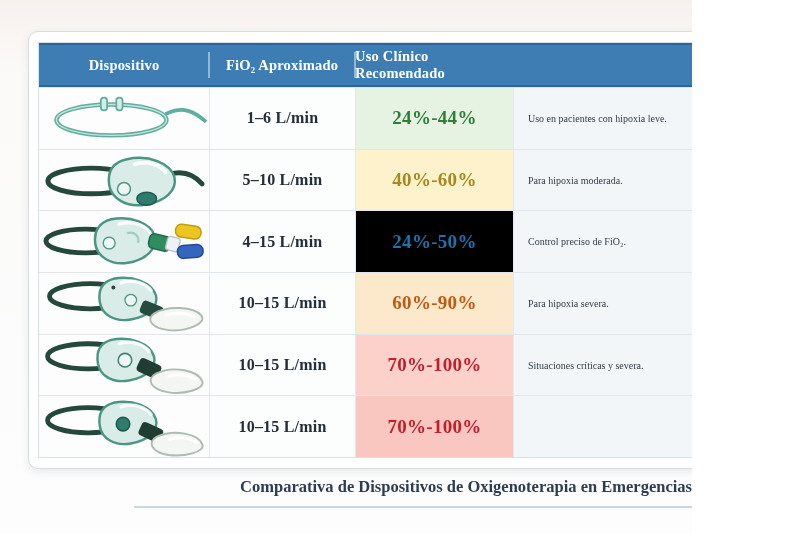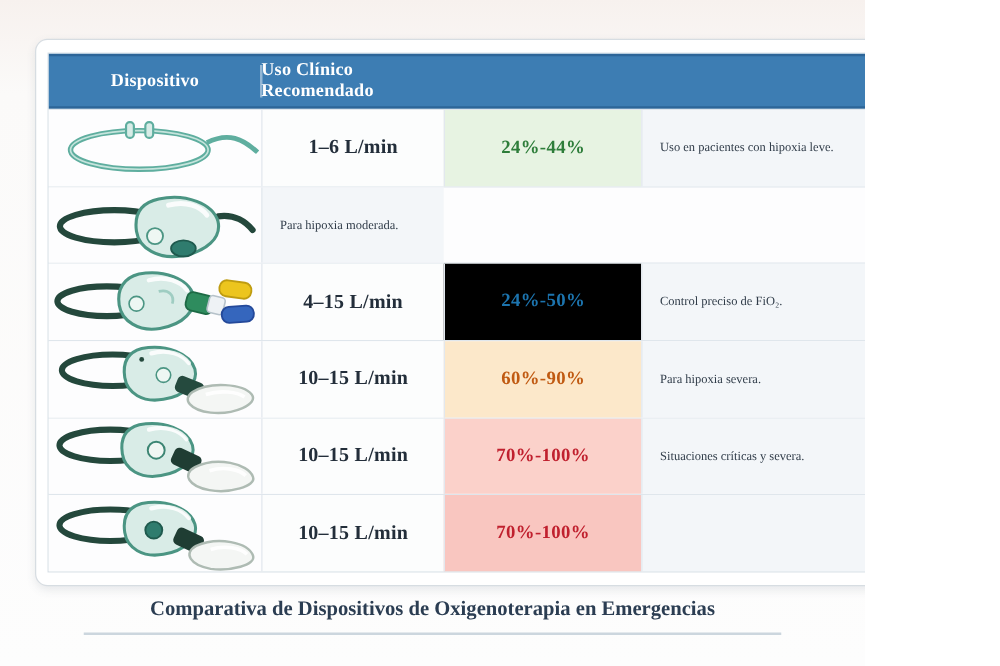--- a/index.html
+++ b/index.html
@@ -28,35 +28,36 @@
   .th + .th::before{
     content:"";position:absolute;left:-1px;top:9px;bottom:9px;width:2px;
     background:rgba(255,255,255,.45);
   }
   .body-row{flex:1;border-top:1px solid #dfe6ec;}
   .td{display:flex;align-items:center;position:relative;min-width:0;}
   .td + .td{border-left:1px solid #e2e8ee;}
   .cell-device{justify-content:center;background:#fdfdfe;overflow:visible;}
   .cell-device svg{display:block;overflow:visible;}
   .cell-flow{justify-content:center;background:#fcfdfd;font-weight:bold;font-size:16px;color:#232e3a;letter-spacing:.2px;}
-  .cell-fio2{justify-content:center;font-weight:bold;font-size:15px;letter-spacing:.3px;}
+  .cell-fio2{justify-content:center;font-weight:bold;font-size:19px;letter-spacing:.3px;}
   .cell-use{padding-left:14px;padding-right:6px;background:#f3f6f9;font-size:10px;color:#303c49;}
-  .footer{position:absolute;left:0;right:0;top:477px;text-align:center;}
+  .footer{position:absolute;left:0;right:0;top:477px;text-align:right;}
   .footer-line{display:inline-block;width:558px;padding-bottom:9px;border-bottom:2px solid #ccd6de;}
   .footer-text{font-weight:bold;font-size:16.5px;color:#2b3d52;}
 </style>
 </head>
 <body>
 
 <div class="stage">
   <div class="card">
     <div class="table">
 
       <div class="row header-row" style="background-color: rgb(61, 125, 179);">
         <div class="th">Dispositivo</div>
+        <div class="th">FiO₂ Aproximado</div>
         <div class="th">Uso Clínico Recomendado</div>
       </div>
 
       <div class="row body-row">
         <div class="td cell-device">
           <span>
             <svg width="168" height="56" viewBox="0 0 170 58">
               <ellipse cx="72" cy="31" rx="57" ry="16" fill="none" stroke="#5fae9f" stroke-width="4.5"></ellipse>
               <ellipse cx="72" cy="31" rx="57" ry="16" fill="none" stroke="#c5e4dc" stroke-width="1.4"></ellipse>
               <rect x="61" y="8" width="6.5" height="13" rx="3" fill="#d8ece7" stroke="#5fae9f" stroke-width="1.8"></rect>
@@ -76,20 +77,22 @@
             <svg width="168" height="58" viewBox="0 0 170 58">
               <ellipse cx="52" cy="30" rx="44" ry="13" fill="none" stroke="#24483c" stroke-width="5"></ellipse>
               <path d="M136 22 C 150 20 158 26 164 33" fill="none" stroke="#24483c" stroke-width="5" stroke-linecap="round"></path>
               <path d="M88 8 C 110 3 132 12 136 26 C 139 39 127 51 106 54 C 88 57 72 48 70 34 C 68 20 74 11 88 8 Z" fill="#d9ece7" stroke="#4b9583" stroke-width="2.5"></path>
               <path d="M96 13 C 110 9 122 14 127 21" fill="none" stroke="#ffffff" stroke-width="4" stroke-linecap="round" opacity=".85"></path>
               <ellipse cx="108" cy="48" rx="10" ry="6.5" fill="#2f7c6e" stroke="#1f5a4e" stroke-width="1.5"></ellipse>
               <circle cx="85" cy="38" r="6.5" fill="#eef7f3" stroke="#4b9583" stroke-width="1.5"></circle>
             </svg>
           </span>
         </div>
+        <div class="td cell-flow">5–10 L/min</div>
+        <div class="td cell-fio2" style="background-color: rgb(253, 242, 203); color: rgb(163, 137, 30);">40%-60%</div>
         <div class="td cell-use">Para hipoxia moderada.</div>
       </div>
 
       <div class="row body-row">
         <div class="td cell-device">
           <span>
             <svg width="168" height="58" viewBox="0 0 170 58">
               <ellipse cx="46" cy="28" rx="40" ry="12" fill="none" stroke="#24483c" stroke-width="5"></ellipse>
               <path d="M72 6 C 92 2 112 10 116 23 C 119 35 108 47 89 50 C 72 53 58 44 56 31 C 54 18 60 9 72 6 Z" fill="#d9ece7" stroke="#4b9583" stroke-width="2.5"></path>
               <path d="M80 11 C 94 7 106 12 111 19" fill="none" stroke="#ffffff" stroke-width="3.5" stroke-linecap="round" opacity=".85"></path>

